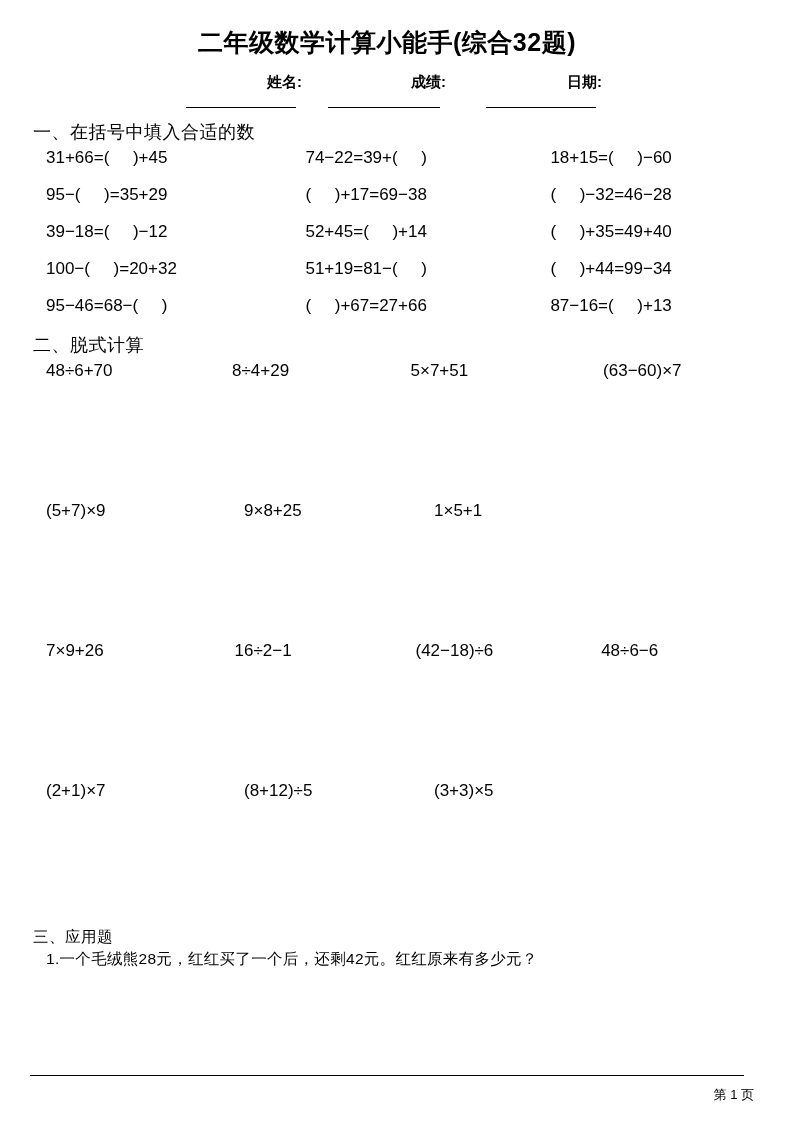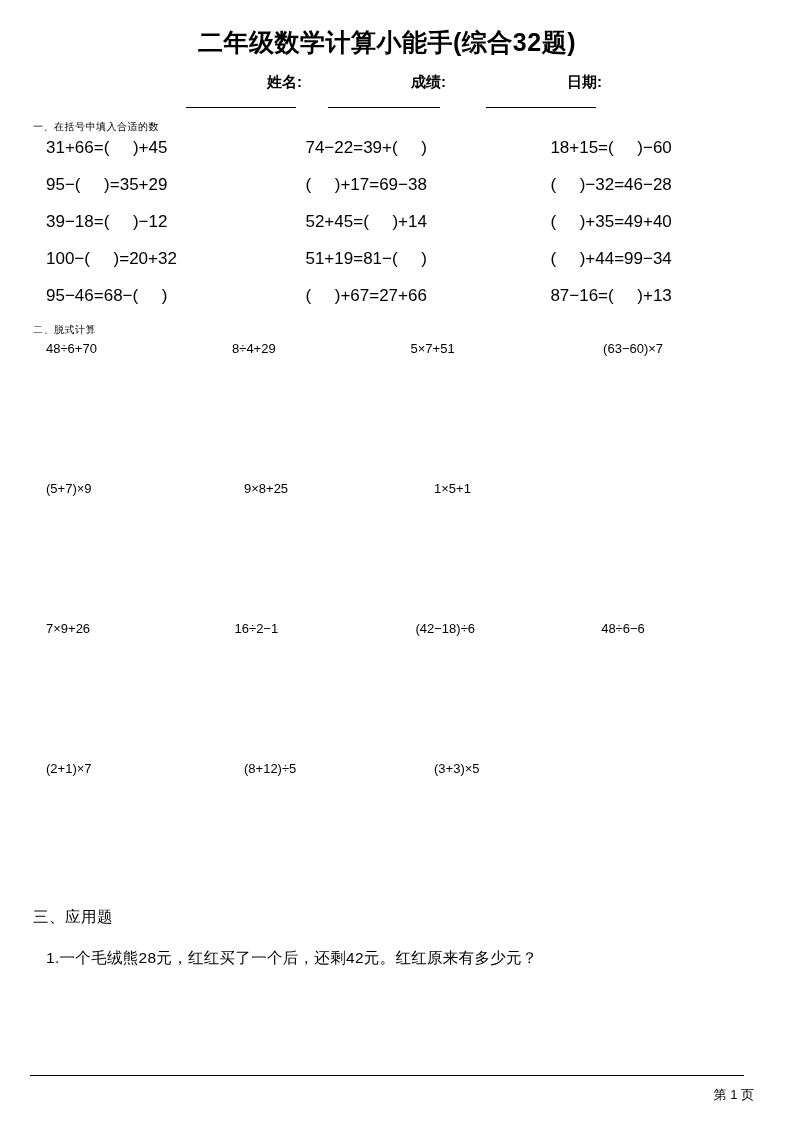--- a/index.html
+++ b/index.html
@@ -54,21 +54,21 @@
     height: 15px;
     margin: 0 6px 2px 4px;
   }
   .b1 { width: 110px; }
   .b2 { width: 112px; }
   .b3 { width: 110px; }
   .gap-a { width: 22px; }
   .gap-b { width: 36px; }
 
   .section-head {
-    font-size: 10px;
+    font-size: 18px;
     margin: 10px 0 4px 3px;
     letter-spacing: 0.5px;
     font-family: Liberation Mono, monospace;
   }
   .fill-rows {
     margin-top: 2px;
   }
   .fill-row {
     display: flex;
     font-size: 17px;
@@ -80,36 +80,36 @@
   }
   .fill-cell.c1 { width: 268px; }
   .fill-cell.c2 { width: 253px; }
   .fill-cell.c3 { width: 200px; }
 
   .calc-block {
     margin-top: 4px;
   }
   .calc-row {
     display: flex;
-    font-size: 13px;
+    font-size: 17px;
     height: 140px;
     padding-left: 16px;
   }
   .calc-cell {
     white-space: pre;
   }
   .calc-cell.k1 { width: 198px; }
   .calc-cell.k2 { width: 190px; }
   .calc-cell.k3 { width: 195px; }
   .calc-cell.k4 { width: 150px; }
   .calc-row.r1 .calc-cell.k3 { width: 205px; }
 
   .word-head {
     font-size: 15.5px;
-    margin: 6px 0 20px 3px;
+    margin: 6px 0 1px 3px;
     letter-spacing: 0.5px;
   }
   .word-item {
     font-size: 15.5px;
     padding-left: 16px;
     letter-spacing: 0.3px;
   }
   .footer-line {
     position: absolute;
     left: 30px;

